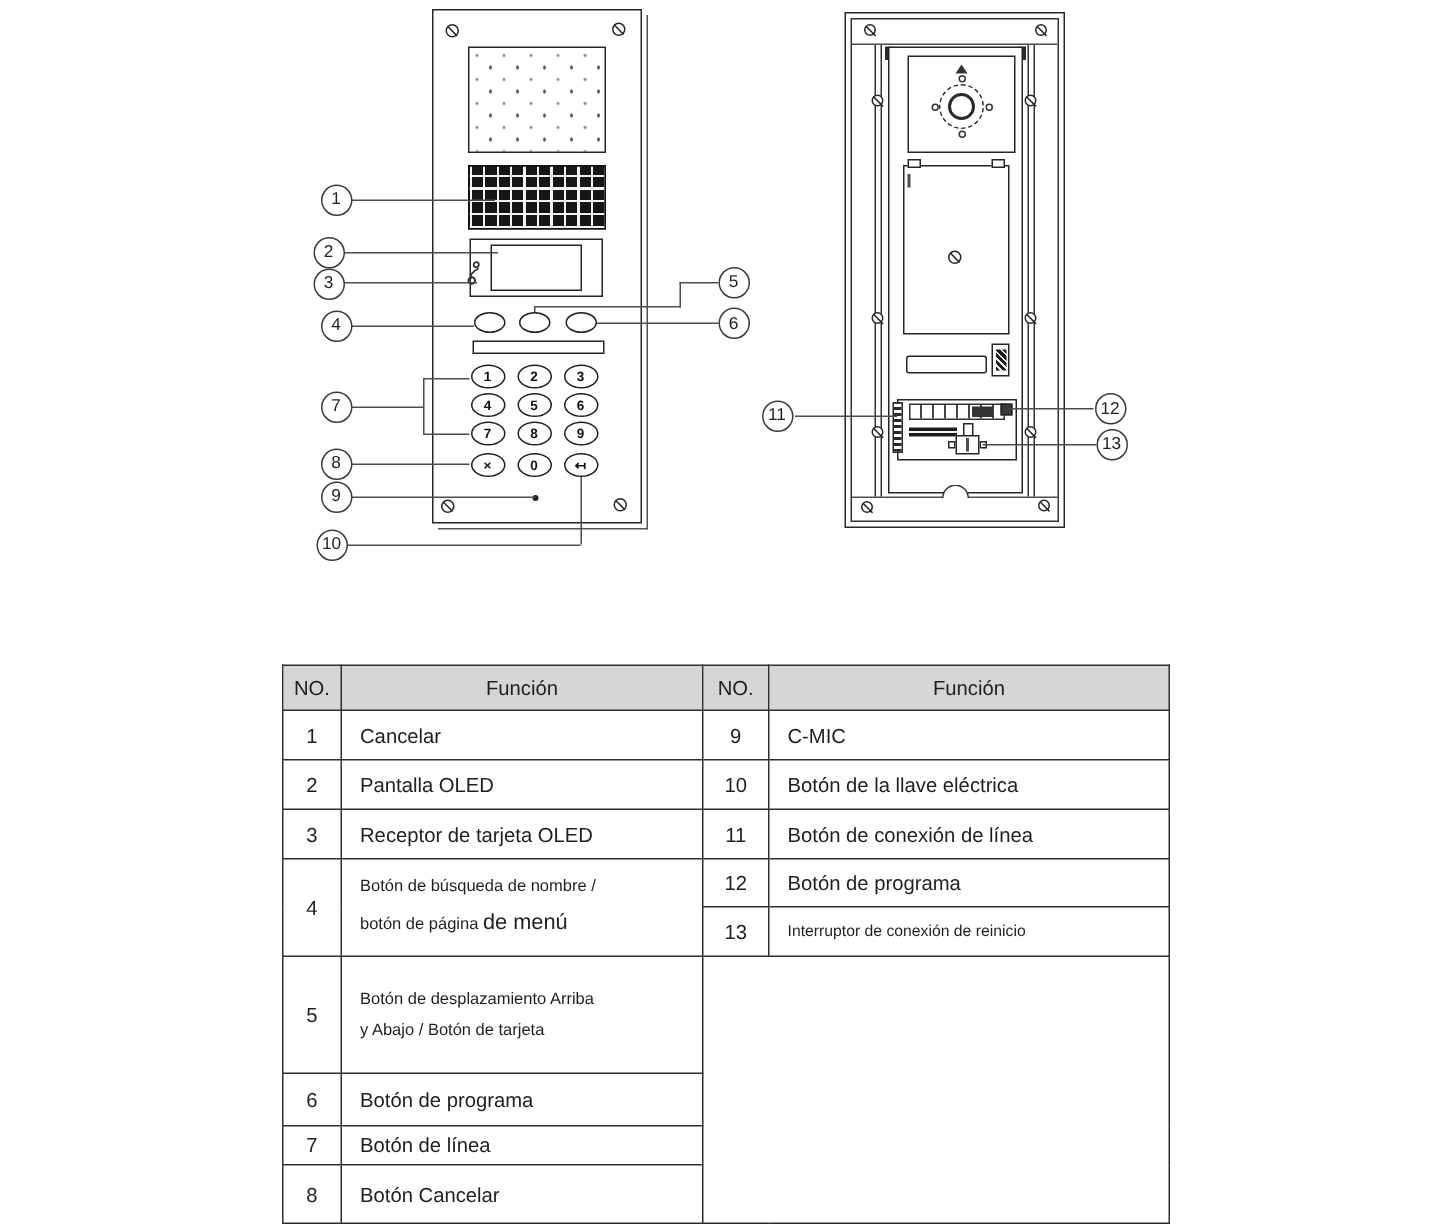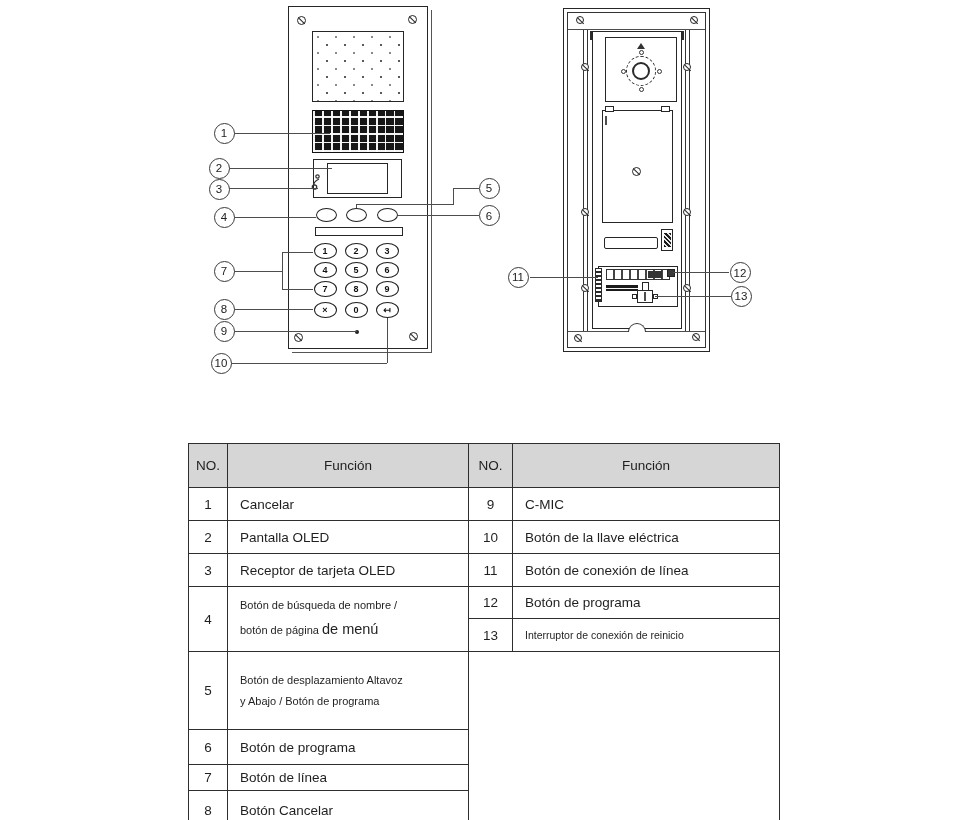--- a/index.html
+++ b/index.html
@@ -235,21 +235,21 @@
     </div>
 
   <table class="func-table">
     <colgroup>
         <col style="width:39px">
         <col style="width:241px">
         <col style="width:44px">
         <col style="width:267px">
       </colgroup>
     <tbody>
-        <tr style="height:44px">
+        <tr style="height:30px">
       <th>NO.</th>
       <th>Función</th>
       <th>NO.</th>
       <th>Función</th>
     </tr>
     <tr style="height:33px">
       <td class="no">1</td>
       <td>Cancelar</td>
       <td class="no">9</td>
       <td>C-MIC</td>
@@ -275,22 +275,22 @@
       <td class="no">12</td>
       <td>Botón de programa</td>
     </tr>
     <tr style="height:33px">
       <td class="no">13</td>
       <td class="sm">Interruptor de conexión de reinicio</td>
     </tr>
     <tr style="height:78px">
       <td class="no">5</td>
       <td class="md">
-        <span>Botón de desplazamiento Altavoz</span><br>
-        <span>y Abajo / Botón de programa</span>
+        <span>Botón de desplazamiento Arriba</span><br>
+        <span>y Abajo / Botón de tarjeta</span>
       </td>
       <td colspan="2" rowspan="4"></td>
     </tr>
     <tr style="height:35px">
       <td class="no">6</td>
       <td>Botón de programa</td>
     </tr>
     <tr style="height:26px">
       <td class="no">7</td>
       <td>Botón de línea</td>

